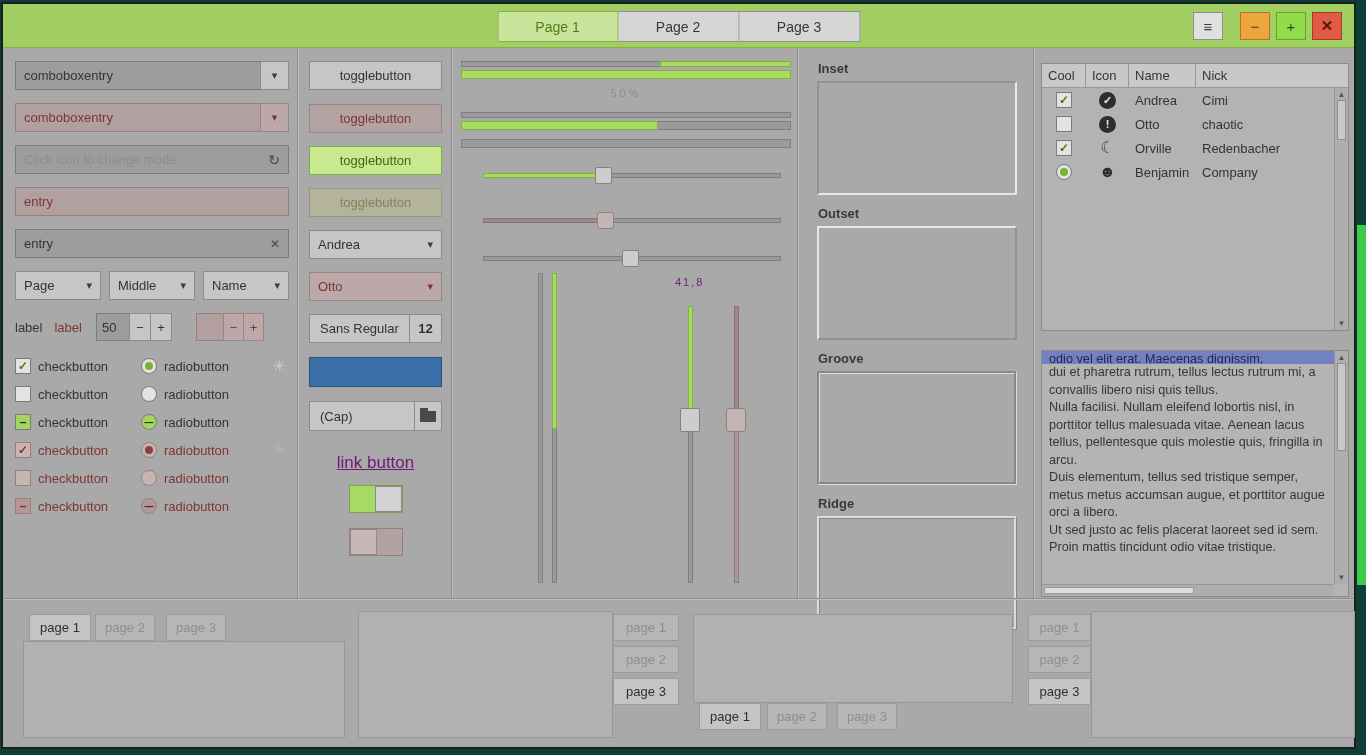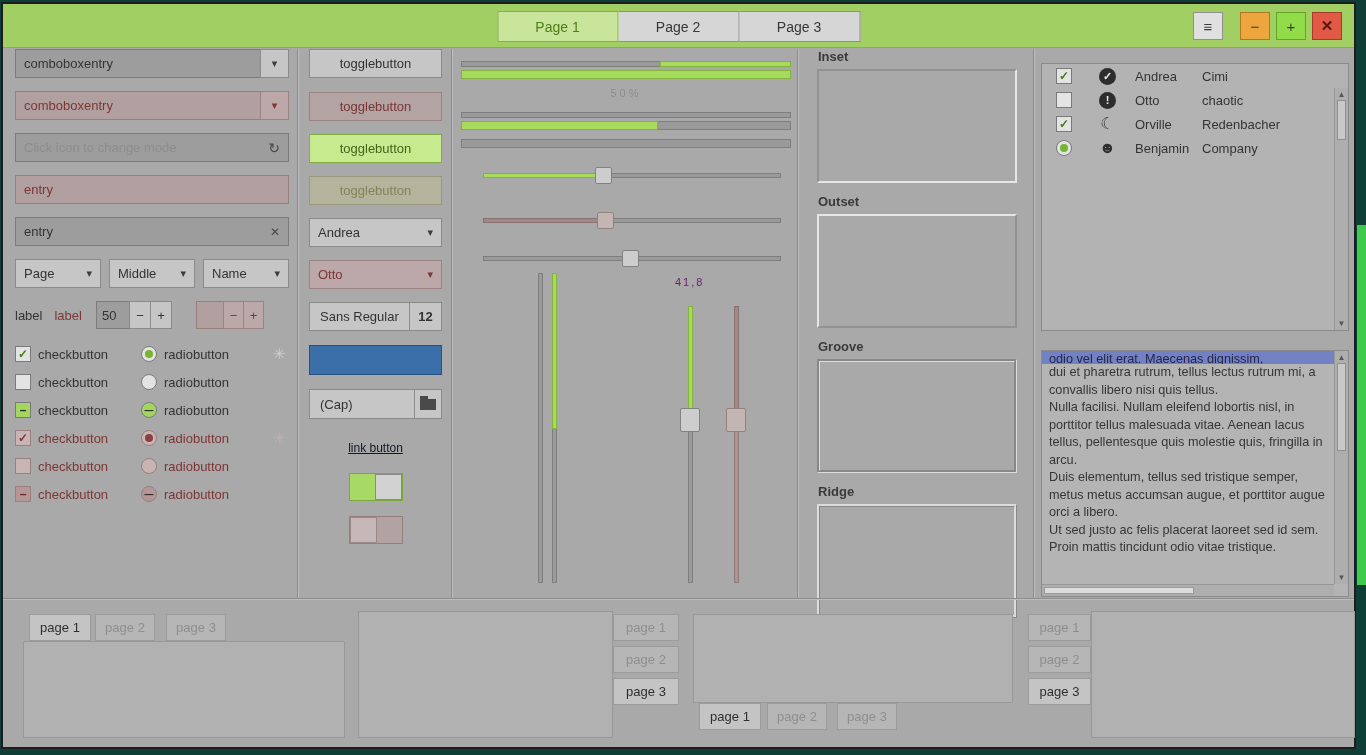--- a/index.html
+++ b/index.html
@@ -26,21 +26,21 @@
   .wb { width:30px; height:28px; display:flex; align-items:center; justify-content:center;
     font-size:15px; color:#3c3c3c; border:1px solid #8f8f8f; }
   .wb.menu  { background:#e0e0e0; margin-right:11px; }
   .wb.min   { background:#eda63e; border-color:#b27722; }
   .wb.max   { background:#92dc49; border-color:#63a526; }
   .wb.close { background:#e05a45; border-color:#a83a28; color:#571812; font-weight:bold; }
 
   
   .content { position:absolute; left:0; top:45px; right:0; height:549px; }
   .vsep { position:absolute; top:0; bottom:0; width:1px; background:#8d8d8d; box-shadow:1px 0 0 #bdbdbd; }
-  .col { position:absolute; top:0; }
+  .col { position:absolute; top:0; padding-top:12px; }
   #col1 { left:12px;  width:274px; }
   #col2 { left:306px; width:133px; }
   #col3 { left:458px; width:330px; height:549px; padding-top:0; }
   #col4 { left:804px; width:222px; padding-left:10px; }
   #col5 { left:1038px; width:308px; height:549px; padding-top:0; }
 
   .r { height:29px; margin-bottom:13px; display:flex; align-items:stretch; }
   .entry { background:#9d9d9d; border:1px solid #7c7c7c; color:#343434;
     display:flex; align-items:center; padding:0 8px; font-size:13px; flex:1; min-width:0; }
   .entry.dis { background:#b2a0a0; border-color:#96807e; color:#7d3535; }
@@ -80,21 +80,21 @@
 
   
   .togglebtn { flex:1; justify-content:center; }
   .togglebtn.on { background:#c8ea8f; border-color:#7fae43; color:#44641c; }
   .togglebtn.disred { background:#b3a3a3; border-color:#9a8381; color:#7d3535; }
   .togglebtn.disolive { background:#b4b49c; border-color:#98987c; color:#83835a; }
   .colorbtn { flex:1; background:#3a6fa8; border:1px solid #27507e; }
   .folder { width:16px; height:11px; background:#4a4a4a; position:relative; display:inline-block; }
   .folder:before { content:""; position:absolute; left:0; top:-3px; width:8px; height:3px; background:#4a4a4a; }
   .linkrow { height:18px; margin-bottom:14px; display:flex; justify-content:center; }
-  .link { color:#0f172a; text-decoration:underline; font-size:12px; }
+  .link { color:#701a75; text-decoration:underline; font-size:17px; }
   .switchrow { height:28px; margin-bottom:15px; display:flex; justify-content:center; }
   .switch { width:54px; height:28px; display:flex; }
   .switch.on { background:#a7d966; border:1px solid #79a83c; }
   .switch.on .handle { margin-left:auto; width:27px; background:#d2d2d2; border:1px solid #8a8a8a; }
   .switch.offdis { background:#b2a2a2; border:1px solid #947f7f; }
   .switch.offdis .handle { width:27px; background:#c6b8b8; border:1px solid #9a8888; }
 
   
   .abs { position:absolute; }
   .trough { background:#9a9a9a; border:1px solid #7e7e7e; }
@@ -425,20 +425,26 @@
       <div class="fl">Outset</div>
       <div class="fbox b-outset"></div>
       <div class="fl">Groove</div>
       <div class="fbox b-groove"></div>
       <div class="fl">Ridge</div>
       <div class="fbox b-ridge"></div>
     </div>
 
     <div class="col" id="col5">
       <div class="tree">
+        <div class="thead">
+          <div class="th c1">Cool</div>
+          <div class="th c2">Icon</div>
+          <div class="th c3">Name</div>
+          <div class="th c4">Nick</div>
+        </div>
         <div class="trow">
           <div class="td c1">
               <span class="cb">
                 <span class="g">✓</span>
               </span>
             </div>
           <div class="td c2">
               <span class="circ">
                 <span>✓</span>
               </span>

